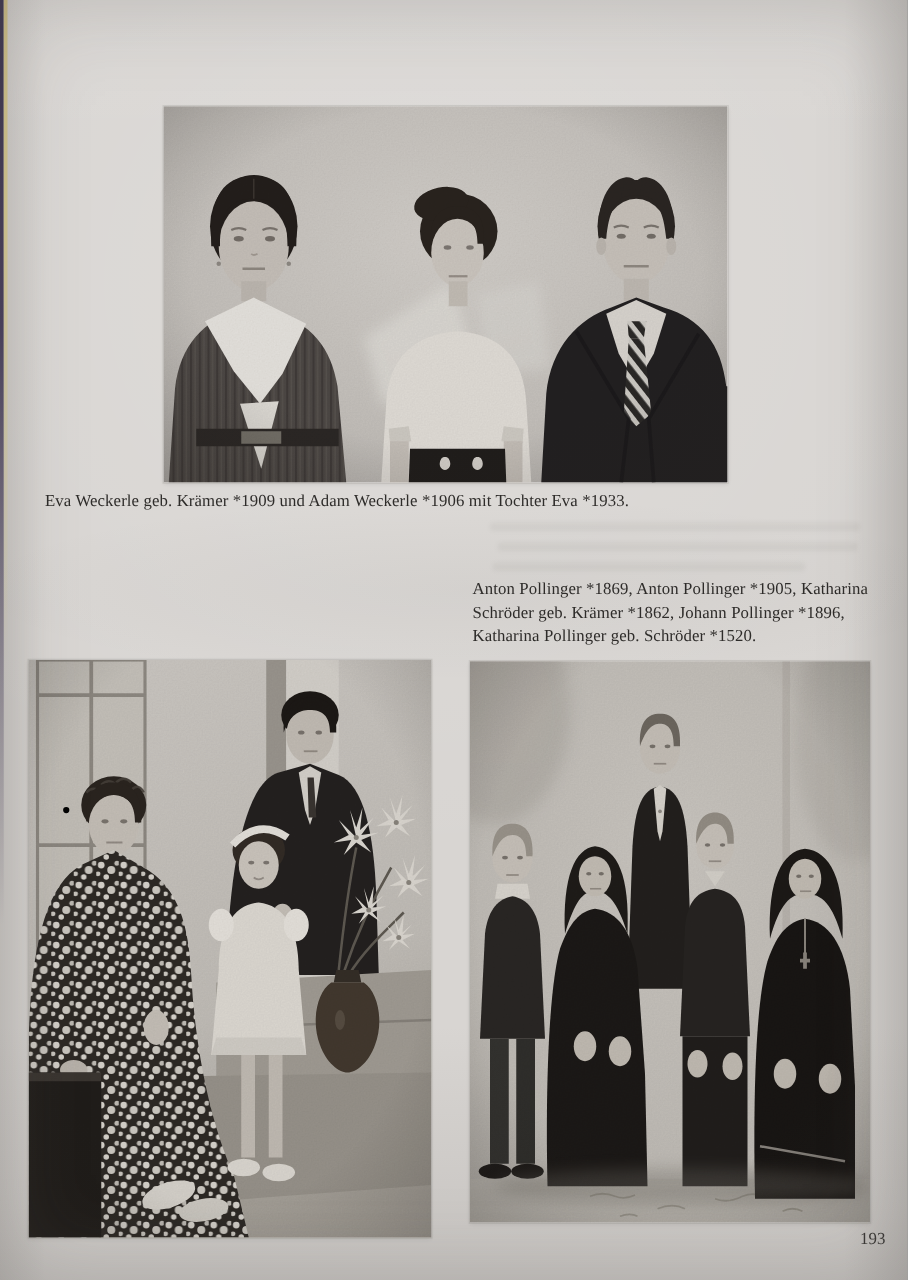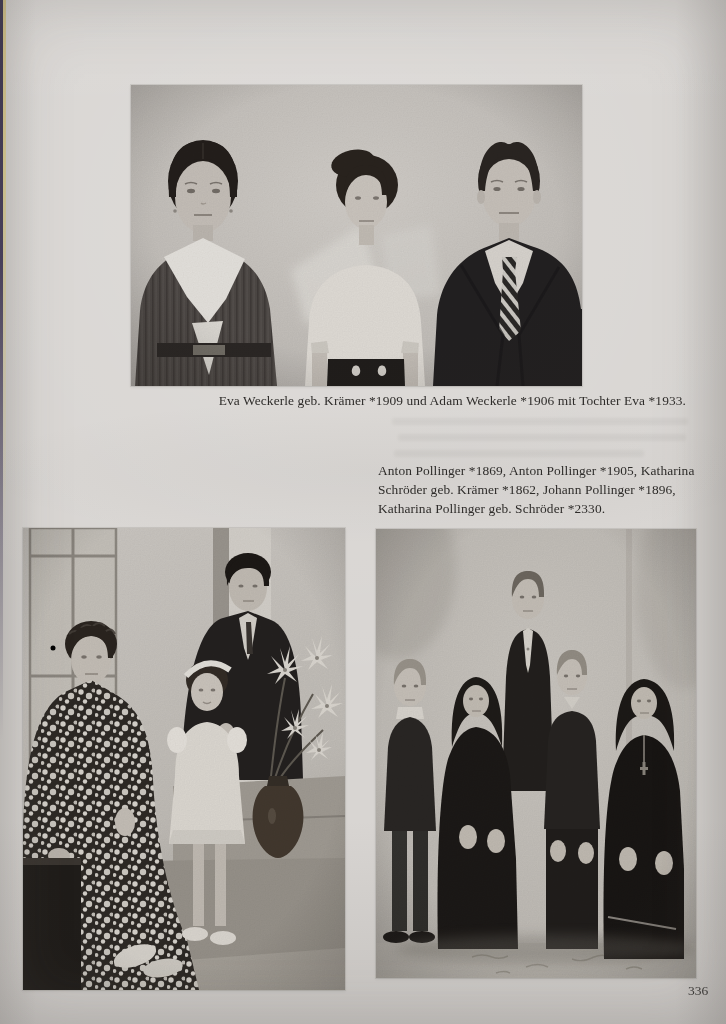--- a/index.html
+++ b/index.html
@@ -16,21 +16,21 @@
   .page::after{content:"";position:absolute;inset:0;pointer-events:none;
     box-shadow:inset 0 0 70px rgba(95,90,85,0.28);}
   .spine-dark{position:absolute;left:0;top:0;width:3px;height:740px;
     background:linear-gradient(to bottom,#39324c 0%,#453c5a 35%,rgba(69,60,90,0) 100%);}
   .spine-gold{position:absolute;left:3px;top:0;width:3px;height:560px;
     background:linear-gradient(to bottom,#cebe85 0%,#d8cb92 30%,rgba(216,203,146,0) 95%);}
   .photo{position:absolute;margin:0;padding:0;line-height:0;
     box-shadow:0 0 0 1px rgba(60,56,52,0.10), 0 1px 3px rgba(60,56,52,0.12);}
   .photo svg{display:block;}
   .caption{position:absolute;font-size:13.4px;line-height:19px;color:#2e2c2a;letter-spacing:0.1px;}
-  .caption-top{text-align:right;}
+  .caption-top{text-align:left;}
   .page-number{position:absolute;font-size:13.5px;color:#383634;}
   .bleed{position:absolute;pointer-events:none;}
   .bleed .bar{background:#55534b;opacity:0.06;filter:blur(1.6px);border-radius:2px;height:7px;margin-bottom:9px;}
 </style>
 </head>
 <body>
 
 <div class="page">
 
   <div class="spine-dark"></div>
@@ -142,21 +142,21 @@
   </figure>
 
   <div class="caption caption-top" style="left:36px;top:391px;width:650px;">Eva Weckerle geb. Krämer *1909 und Adam Weckerle *1906 mit Tochter Eva *1933.</div>
 
   <div class="bleed" style="left:392px;top:418px;width:300px;">
     <div class="bar" style="width:296px;"></div>
     <div class="bar" style="width:288px;margin-left:6px;"></div>
     <div class="bar" style="width:250px;margin-left:2px;"></div>
   </div>
 
-  <div class="caption" style="left:378px;top:461px;width:330px;">Anton Pollinger *1869, Anton Pollinger *1905, Katharina Schröder geb. Krämer *1862, Johann Pollinger *1896, Katharina Pollinger geb. Schröder *2330.</div>
+  <div class="caption" style="left:378px;top:461px;width:330px;">Anton Pollinger *1869, Anton Pollinger *1905, Katharina Schröder geb. Krämer *1862, Johann Pollinger *1896, Katharina Pollinger geb. Schröder *1520.</div>
 
   <figure class="photo" style="left:23px;top:528px;">
     <svg width="322" height="462" viewBox="0 0 322 462" xmlns="http://www.w3.org/2000/svg">
       <defs>
         <linearGradient id="l_wall" x1="0" y1="0" x2="0.3" y2="1">
           <stop offset="0" stop-color="#cdc9c4"></stop>
             <stop offset="0.7" stop-color="#c2beb8"></stop>
             <stop offset="1" stop-color="#aeaaa4"></stop>
         </linearGradient>
         <radialGradient id="l_vig" cx="0.5" cy="0.45" r="0.8">
@@ -408,15 +408,15 @@
         <line x1="232" y1="388" x2="300" y2="400" stroke="#9d9891" stroke-width="2" opacity="0.85"></line>
       </g>
 
       <ellipse cx="170" cy="420" rx="150" ry="14" fill="#6e6a63" opacity="0.35" filter="url(#r_soft)"></ellipse>
 
       <rect width="320" height="449" fill="url(#r_vig)"></rect>
       <rect width="320" height="449" filter="url(#r_noise)" opacity="0.055"></rect>
     </svg>
   </figure>
 
-  <div class="page-number" style="left:688px;top:983px;">336</div>
+  <div class="page-number" style="left:688px;top:983px;">193</div>
 
 </div>
 
 </body></html>

